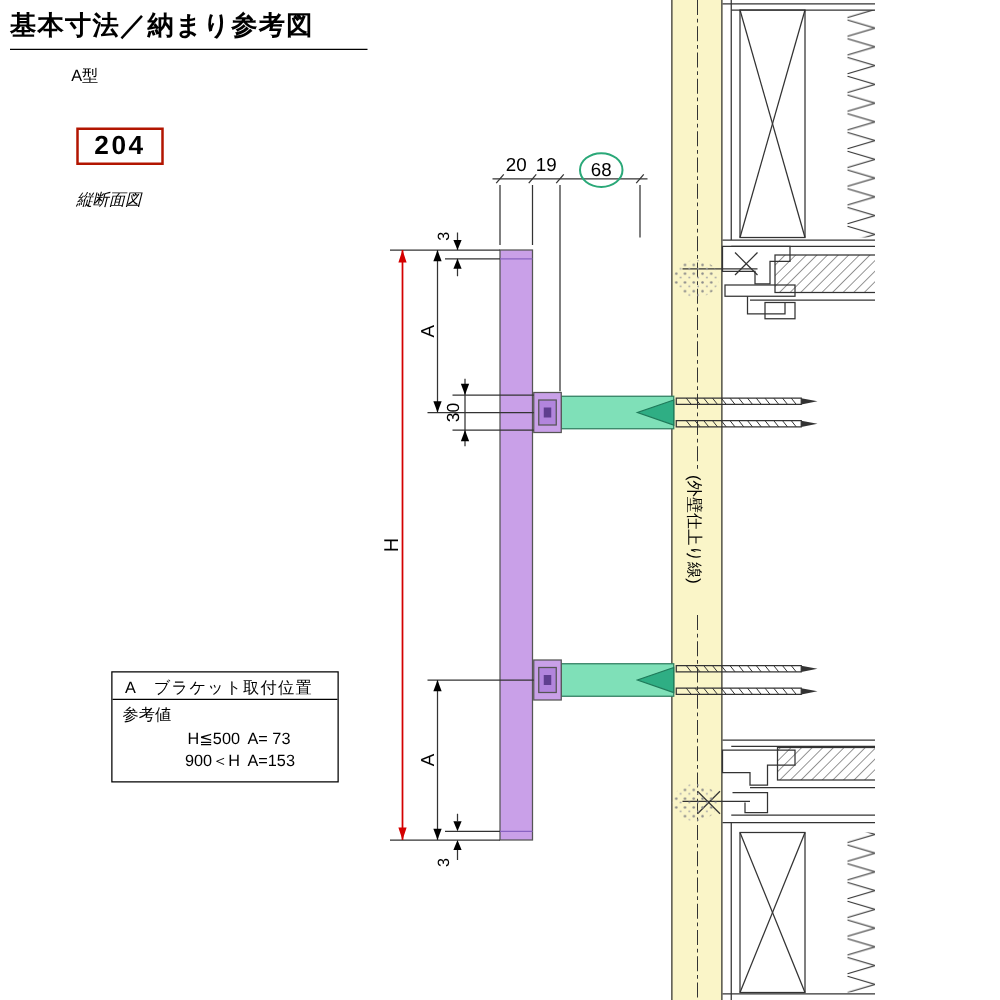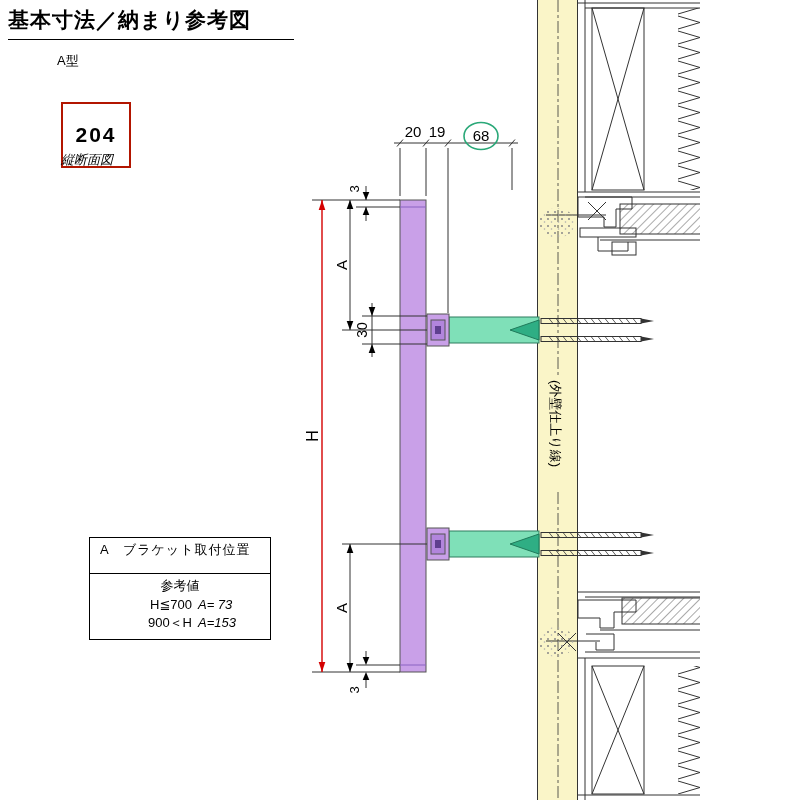--- a/index.html
+++ b/index.html
@@ -13,34 +13,34 @@
   .drawing { position:absolute; left:0; top:0; }
   .title {
     position:absolute; left:8px; top:6px;
     font-size:21px; font-weight:bold; letter-spacing:1px;
     width:286px; border-bottom:1.5px solid #000; padding-bottom:5px;
   }
   .type-label { position:absolute; left:57px; top:52px; font-size:13px; }
   .code-box {
     position:absolute; left:61px; top:102px;
     border:2.5px solid #b21500; width:70px; text-align:center;
-    font-size:21px; font-weight:bold; letter-spacing:2px; padding:19px 0;
+    font-size:21px; font-weight:bold; letter-spacing:2px; padding:1px 0;
     background:#fff;
   }
   .section-label { position:absolute; left:61px; top:151px; font-size:13px;font-style:italic; }
   .ref-table {
     position:absolute; left:89px; top:537px; width:182px;
     border:1px solid #000; background:#fff; font-size:13px;
   }
-  .t-header { border-bottom:1px solid #000; padding:3px 6px 14px 10px; letter-spacing:1px; white-space:pre; }
+  .t-header { border-bottom:1px solid #000; padding:3px 6px 0 10px; letter-spacing:1px; white-space:pre; }
   .t-body { padding:2px 8px 6px; }
-  .t-sub { line-height:1.5;text-align:center; }
+  .t-sub { line-height:1.5; }
   .t-row { display:flex; white-space:pre; line-height:1.45; }
   .t-row .cond { width:94px; text-align:right; }
-  .t-row .val { margin-left:6px;font-style:italic; }
+  .t-row .val { margin-left:6px; }
   svg text { font-family:"Liberation Sans", sans-serif; }
 </style>
 </head>
 <body>
 
 <div class="page">
 
   <div class="title">基本寸法／納まり参考図</div>
   <div class="type-label">A型</div>
   <div class="code-box">
@@ -240,21 +240,21 @@
       <polygon points="366,672 362.7,680 369.3,680" fill="#000" stroke="none"></polygon>
       <text transform="translate(359 690) rotate(-90)" text-anchor="middle" font-size="13" fill="#000" stroke="none">3</text>
     </g>
   </svg>
 
   <div class="ref-table">
     <div class="t-header">A　ブラケット取付位置</div>
     <div class="t-body">
       <div class="t-sub">参考値</div>
       <div class="t-row">
-        <span class="cond">H≦700</span>
+        <span class="cond">H≦500</span>
         <span class="val">A= 73</span>
       </div>
       <div class="t-row">
         <span class="cond">900＜H</span>
         <span class="val">A=153</span>
       </div>
     </div>
   </div>
 
 </div>

